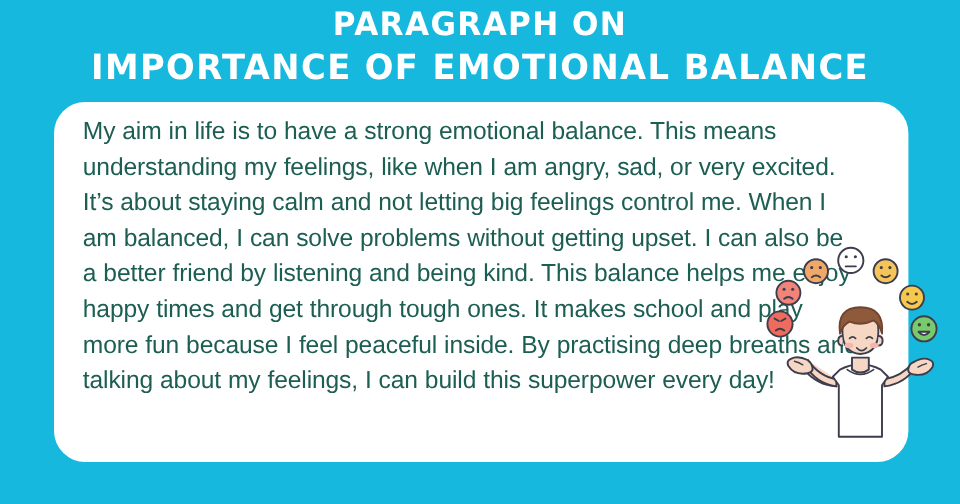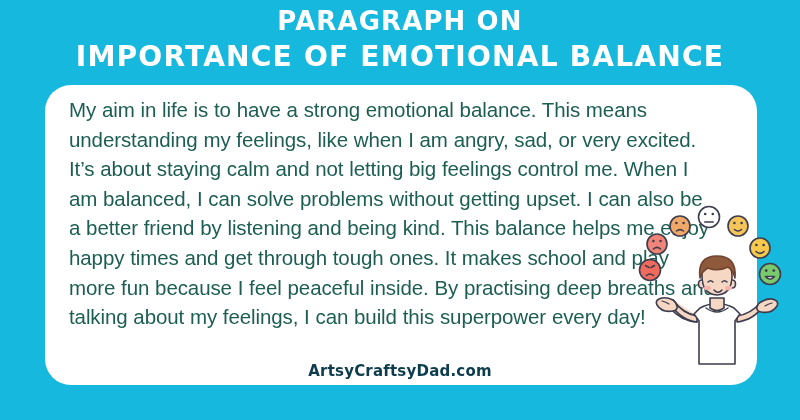--- a/index.html
+++ b/index.html
@@ -220,15 +220,14 @@
 
           <ellipse cx="67.5" cy="84" rx="3.6" ry="2.3" fill="#f5b5ad" stroke="none"></ellipse>
           <ellipse cx="88.5" cy="84" rx="3.6" ry="2.3" fill="#f5b5ad" stroke="none"></ellipse>
 
           <path d="M74 86 q4 4.5 8 0" stroke-width="1.5"></path>
         </g>
       </g>
     </svg>
   </div>
 
-  <div class="footer">ArtsyCraftsyDad.com</div>
 
 </div>
 
 </body></html>

